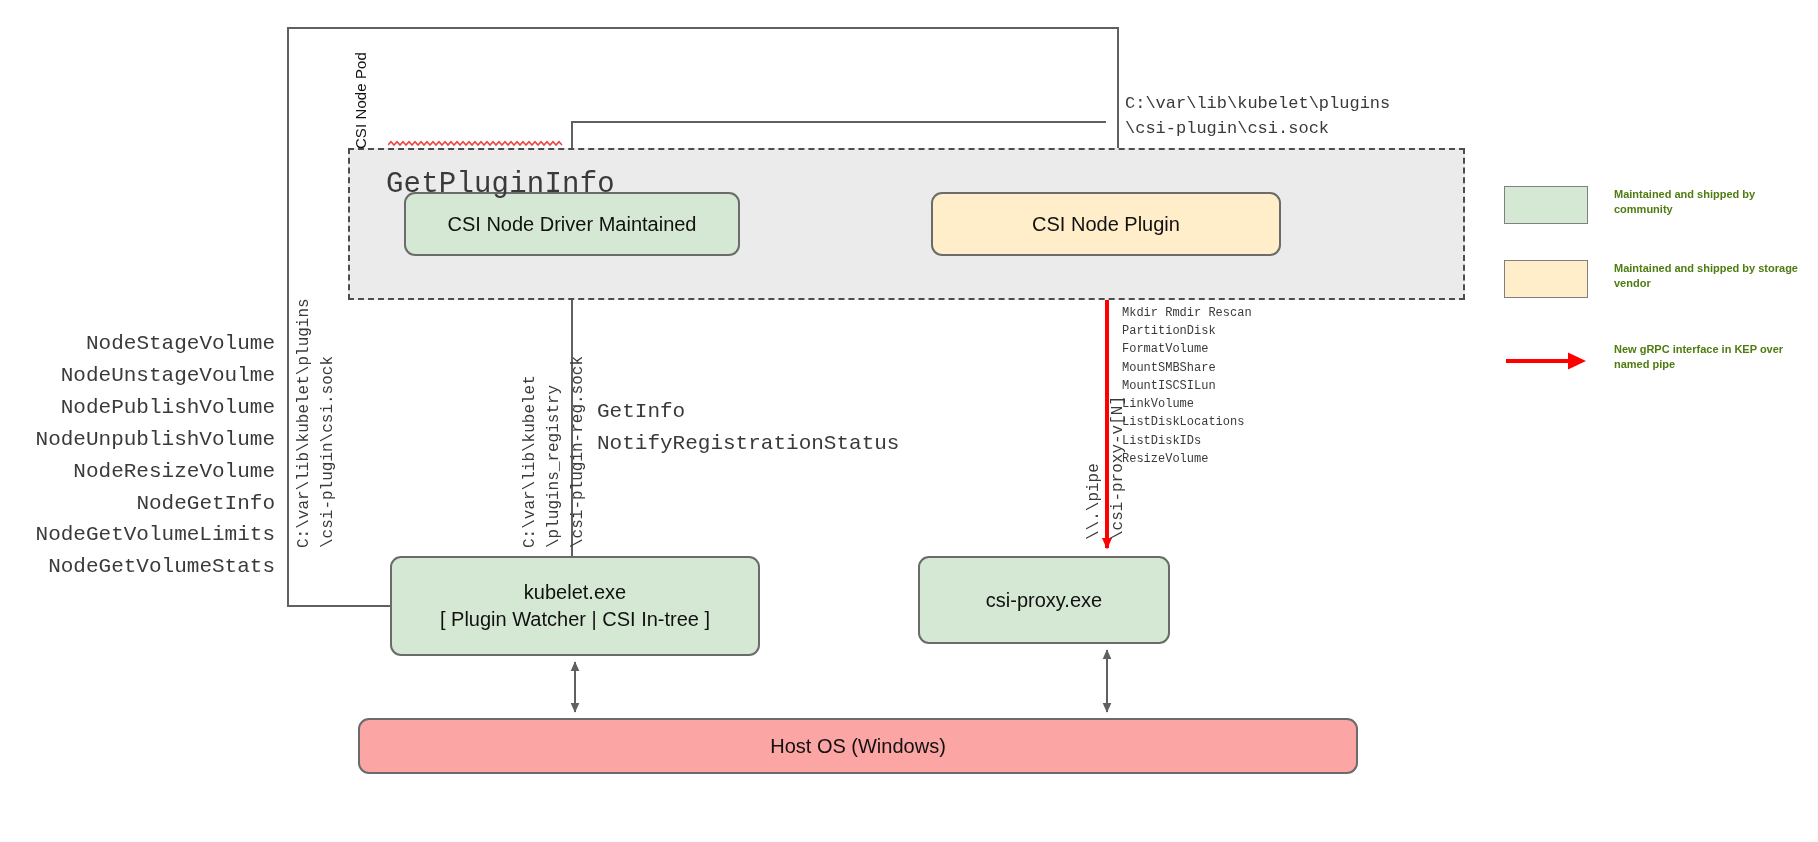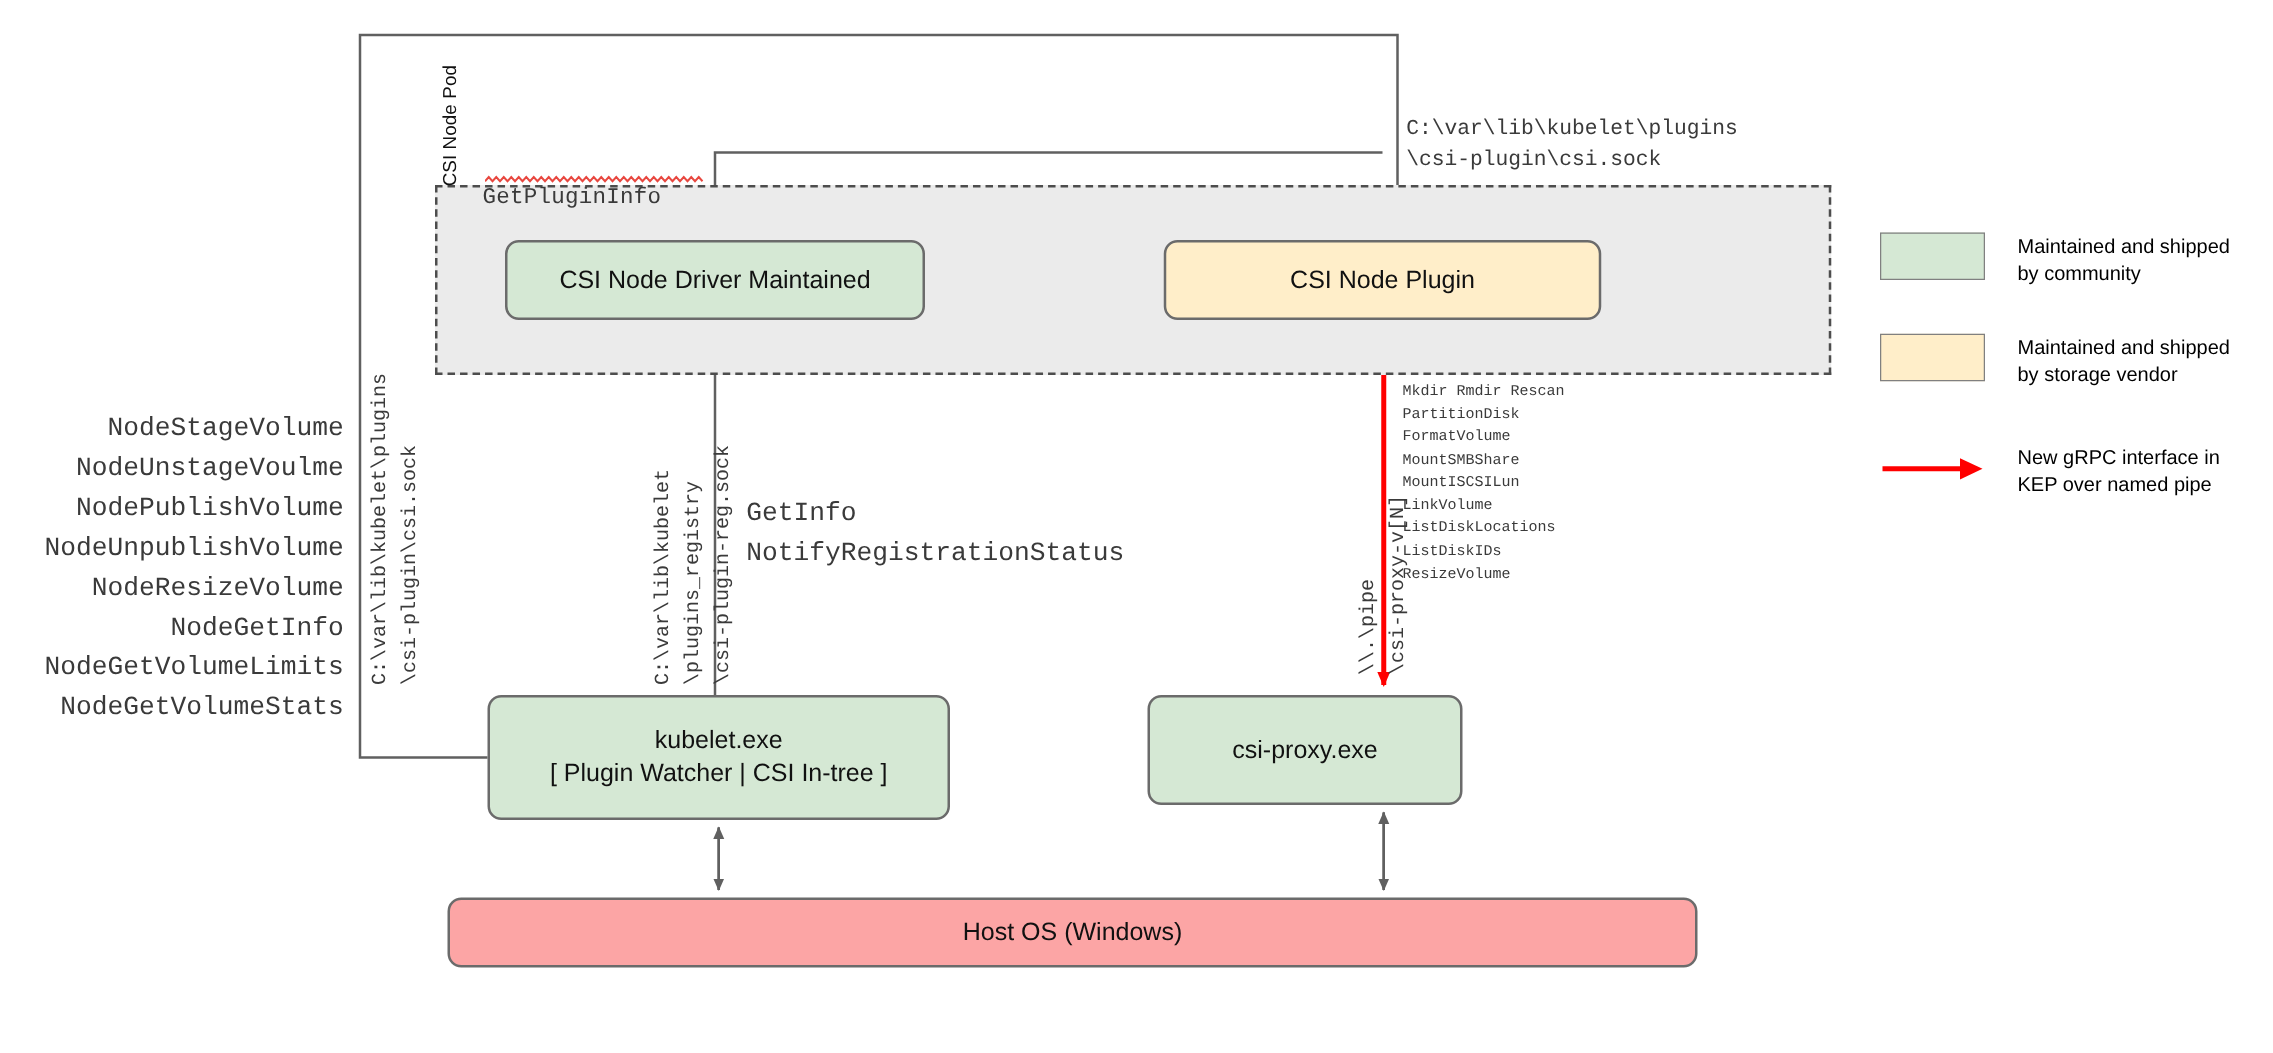--- a/index.html
+++ b/index.html
@@ -68,22 +68,22 @@
   #box-registrar { left: 404px; top: 192px;  width: 336px; height: 64px; }
   #box-plugin    { left: 931px; top: 192px;  width: 350px; height: 64px; }
   #box-kubelet   { left: 390px; top: 556px;  width: 370px; height: 100px; }
   #box-proxy     { left: 918px; top: 556px;  width: 252px; height: 88px; }
   #box-hostos    { left: 358px; top: 718px;  width: 1000px; height: 56px; font-size: 20px;}
 
   
   .tblock { position: absolute; white-space: pre; }
 
   #t-getplugininfo {
-    left: 386px; top: 112px;
-    font-size: 18px;
+    left: 386px; top: 132px;
+    font-size: 29px;
     letter-spacing: .2px;
     margin-top: 36px;
   }
   .squiggle {
     position: absolute;
     left: 388px; top: 140px;
     width: 176px; height: 7px;
   }
 
   #t-sockpath {
@@ -133,24 +133,25 @@
     border: 1.5px solid #808080;
     flex: 0 0 auto;
     margin-right: 26px;
   }
   .leg-arrowcell {
     width: 84px; height: 38px;
     flex: 0 0 auto; margin-right: 26px;
     position: relative;
   }
   .leg-text {
-    font-size: 16px;
+    font-size: 11px;
     line-height: 1.38;
-    color: #000000;
+    color: #4d7c0f;
     padding-top: 1px;
+    font-weight: bold;
   }
   .leg-text.tall { padding-top: 0; }
 </style>
 </head>
 <body>
 
 <div id="canvas">
 
   <svg class="wires" viewBox="0 0 1818 842">
     <defs>

